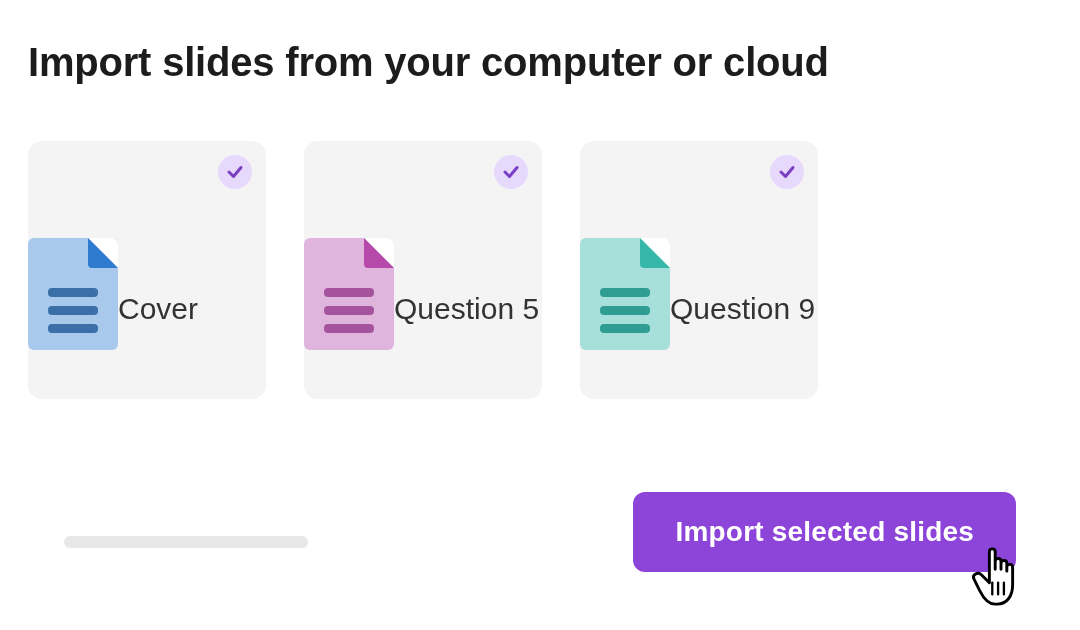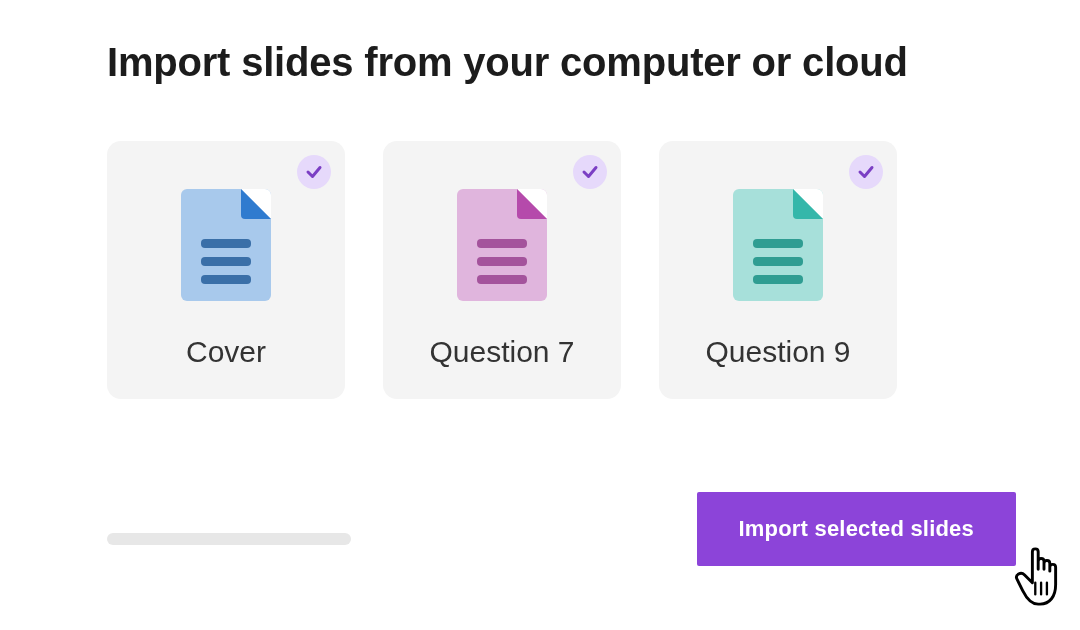--- a/index.html
+++ b/index.html
@@ -1,25 +1,25 @@
 <!DOCTYPE html>
 <html><head>
 <meta charset="utf-8">
 <style>
   * { box-sizing: border-box; margin: 0; padding: 0; }
   html, body { width: 1080px; height: 630px; background: #fff; font-family: "Segoe UI", Arial, sans-serif; color: #1a1a1a; }
-  .page { padding: 40px 64px 0 64px; position: relative; margin-left: 43px; }
+  .page { padding: 40px 64px 0 28px; position: relative; }
   .title { font-size: 40px; font-weight: 700; letter-spacing: -0.2px; color: #1c1c1c; }
 
   .cards { display: flex; gap: 38px; margin-top: 56px; }
   .card {
     width: 238px; height: 258px;
     background: #f4f4f4; border-radius: 14px;
     position: relative;
-    display: flex; flex-direction: column; align-items: center; justify-content: flex-start;
+    display: flex; flex-direction: row; align-items: center; justify-content: flex-start;
     padding-top: 44px;
   }
   .badge {
     position: absolute; top: 14px; right: 14px;
     width: 34px; height: 34px; border-radius: 50%;
     background: #e6d9fb; display: flex; align-items: center; justify-content: center;
   }
   .badge svg { width: 18px; height: 18px; display:block; }
 
   .doc { position: relative; width: 90px; height: 112px; margin-top: 4px; }
@@ -62,22 +62,22 @@
 
   .bottom {
     position: absolute; left: 64px; right: 64px; top: 492px;
     display: flex; align-items: center; justify-content: space-between;
   }
   .progress {
     width: 244px; height: 12px; border-radius: 6px; background: #e7e7e7;
     margin-top: 20px;
   }
   .import-btn {
-    background: #8c44d9; color: #fff; font-size: 22px; font-weight: 600;
-    padding: 24px 42px; border-radius: 2px; border: none; cursor: pointer;
+    background: #8c44d9; color: #fff; font-size: 28px; font-weight: 600;
+    padding: 24px 42px; border-radius: 12px; border: none; cursor: pointer;
     letter-spacing: 0.2px;
   }
 
   .cursor {
     position: absolute; top: 540px; left: 970px; width: 62px; height: 72px;
     pointer-events: none;
   }
 </style>
 </head>
 <body>
@@ -116,21 +116,21 @@
       <div class="doc pink">
         <div class="body"></div>
           <div class="fold"></div>
           <div class="fold2"></div>
         <div class="lines">
             <div></div>
             <div></div>
             <div></div>
           </div>
       </div>
-      <div class="card-label">Question 7</div>
+      <div class="card-label">Question 5</div>
     </div>
 
     <div class="card">
       <div class="badge">
         <svg viewBox="0 0 24 24">
           <path d="M4 12 L10 18 L20 6" fill="none" stroke="#7b3fc4" stroke-width="4" stroke-linecap="round" stroke-linejoin="round"></path>
         </svg>
       </div>
       <div class="doc teal">
         <div class="body"></div>

